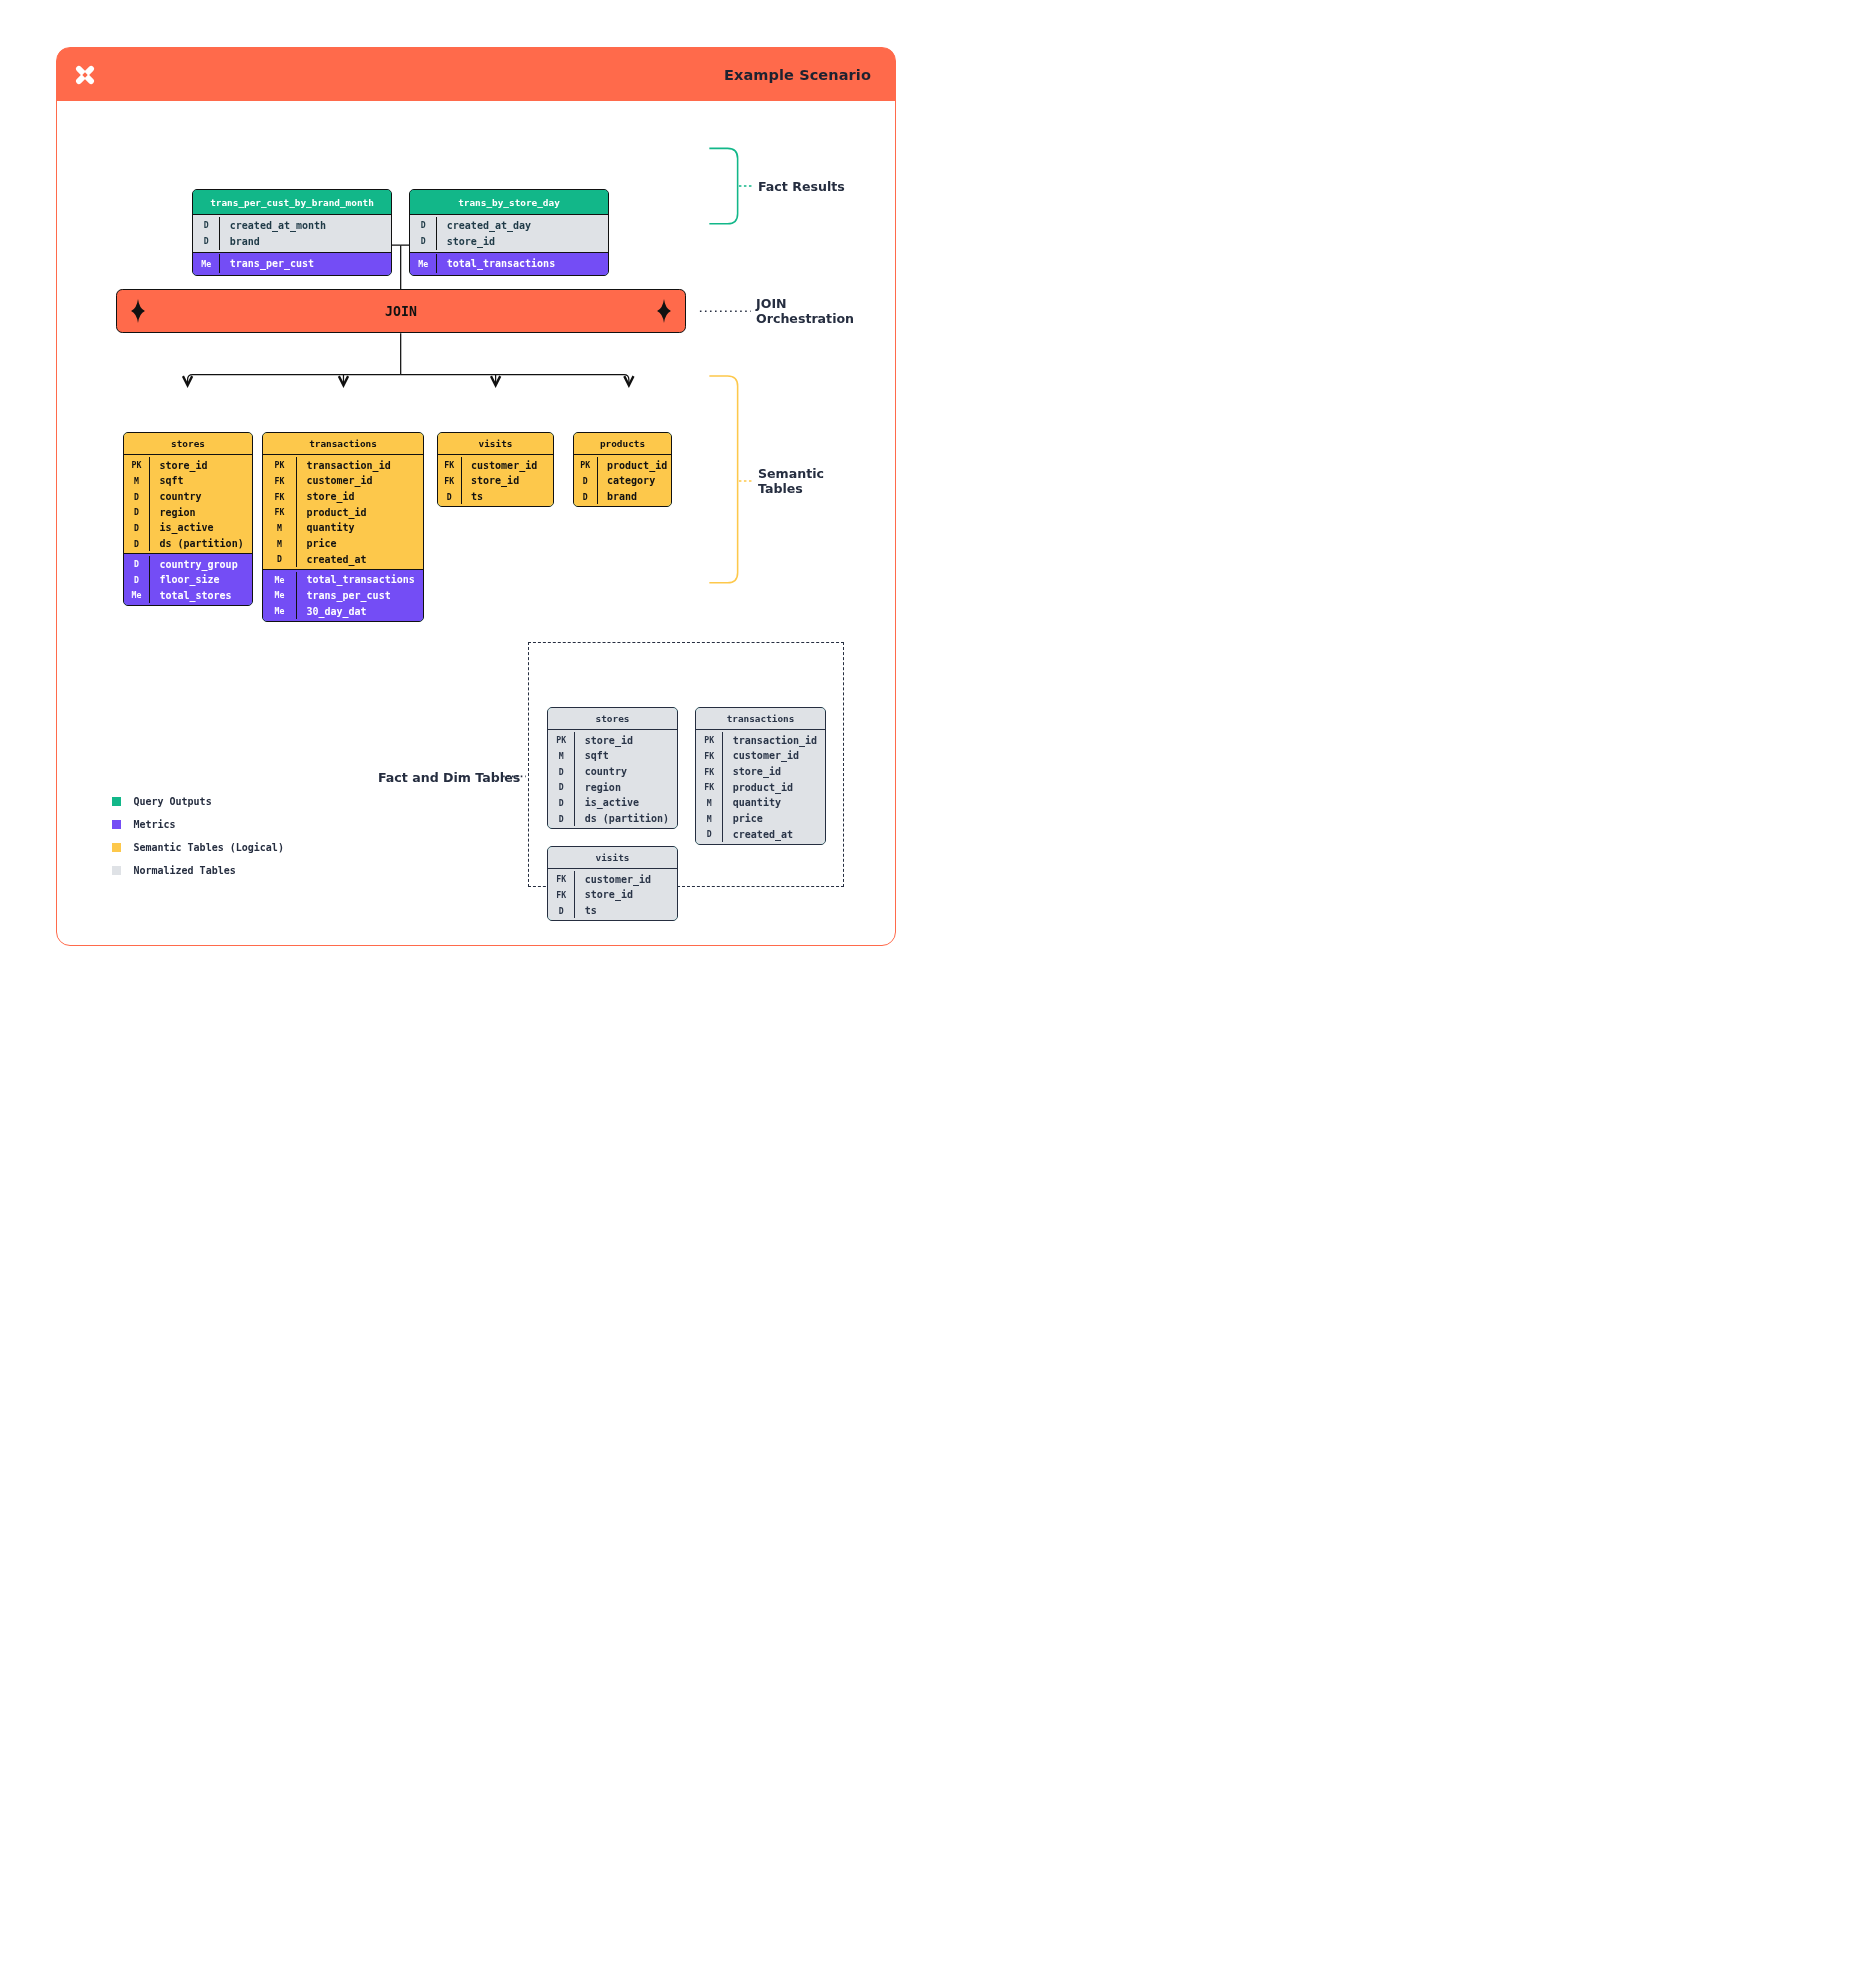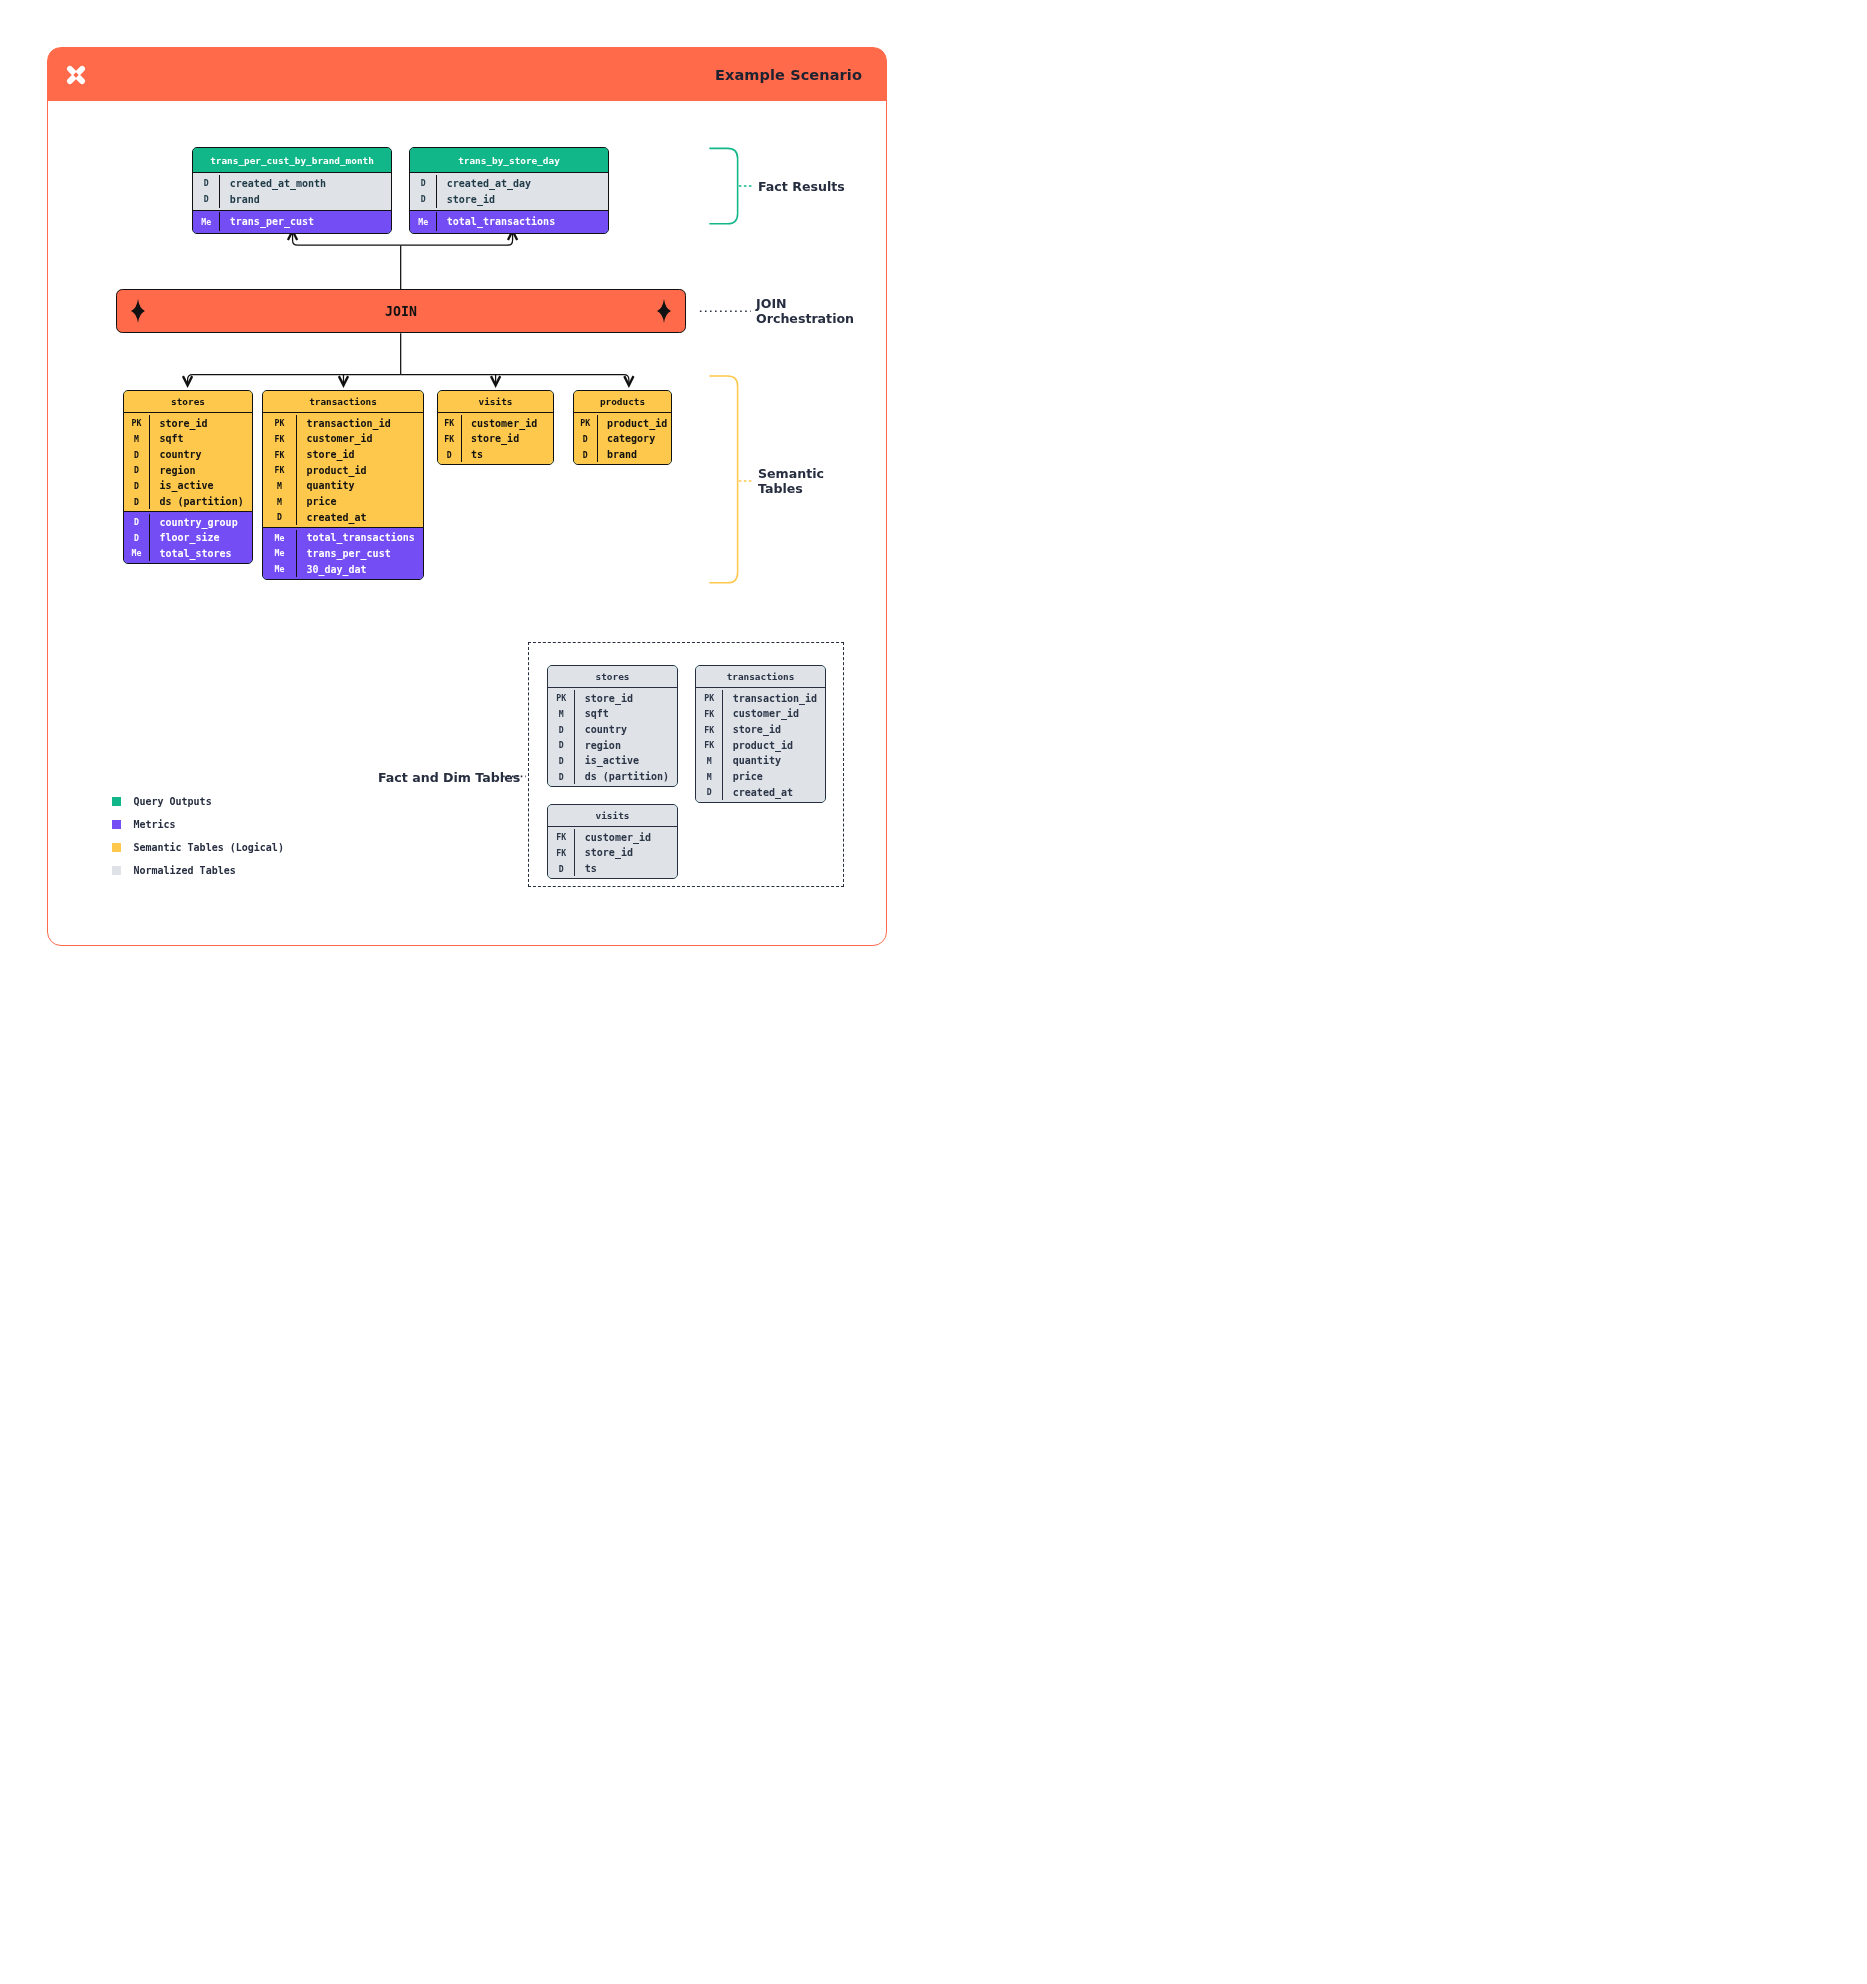--- a/index.html
+++ b/index.html
@@ -1,29 +1,29 @@
 <!DOCTYPE html>
 <html style="font-size:10px"><head>
 <meta charset="utf-8">
 <style>
   html,body{margin:0;padding:0;background:#ffffff;}
   body{position:relative;width:934px;height:992px;font-family:"DejaVu Sans",sans-serif;}
 
   
-  .card{position:absolute;left:47px;top:47px;width:840px;height:899px;
+  .card{position:absolute;left:56px;top:47px;width:840px;height:899px;
         border:1.9px solid #ff6a4b;border-radius:14px;background:#ffffff;box-sizing:border-box;}
   .card-header{position:absolute;left:0;top:0;right:0;height:53px;background:#ff6a4b;
         border-radius:11.3px 11.3px 0 0;display:flex;align-items:center;}
   .logo{position:absolute;left:16.4px;top:14.5px;width:24px;height:24px;}
   .card-title{position:absolute;right:24px;top:0;height:53px;display:flex;align-items:center;
         font-size:14.5px;font-weight:bold;color:#1e2230;letter-spacing:0.1px;}
 
   
   .ertable{position:absolute;border:1.3px solid #111;border-radius:5px;overflow:hidden;
-        background:#14b8a6;font-family:"DejaVu Sans Mono",monospace;font-weight:bold;box-sizing:border-box;}
+        background:#14b8a6;font-family:"DejaVu Sans Mono",monospace;font-weight:bold;box-sizing:border-box;margin-top:42px;}
   .thead{display:flex;align-items:center;justify-content:center;font-size:9.4px;}
   .query    .thead{height:24px;background:#12b789;color:#ffffff;}
   .semantic .thead{height:21.4px;background:#fdc84b;color:#111;}
   .normalized .thead{height:21.4px;background:#dfe2e6;color:#2a3548;}
   .normalized.ertable{border-color:#262e40;}
   .sec{border-top:1.3px solid #111;padding:1.9px 0;}
   .normalized .sec{border-top-color:#262e40;}
   .row{display:flex;align-items:stretch;}
   .query .fields .row{height:16.4px;}
   .query .metrics .row{height:19px;}

